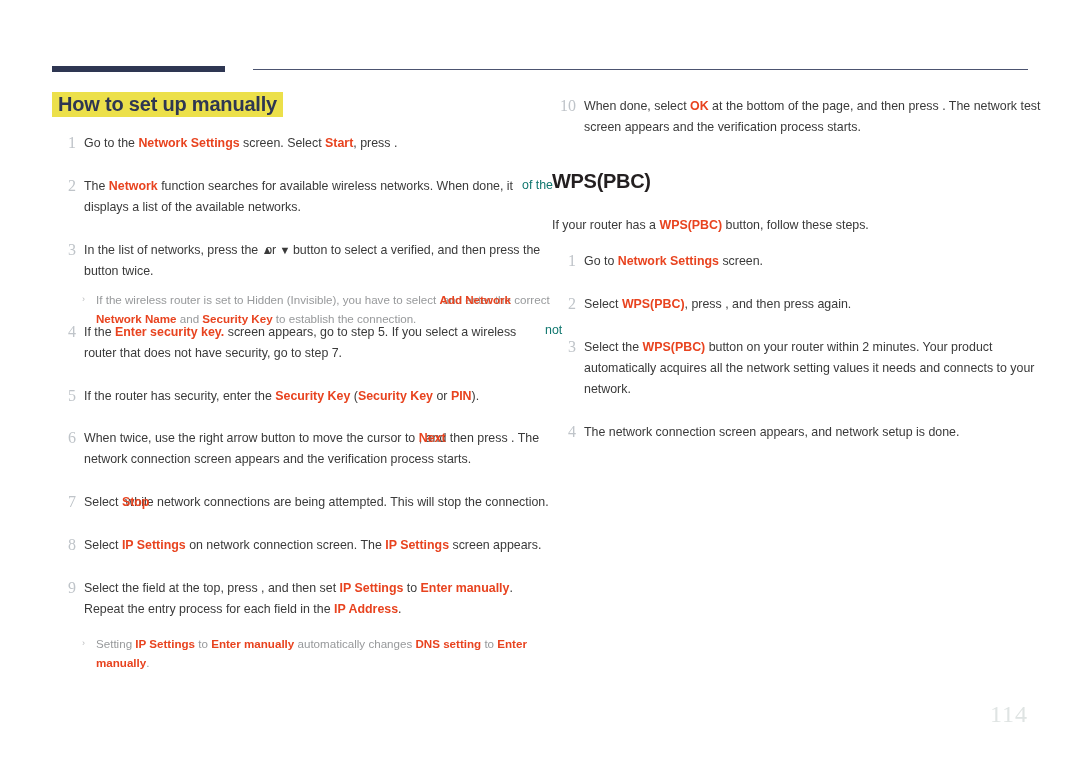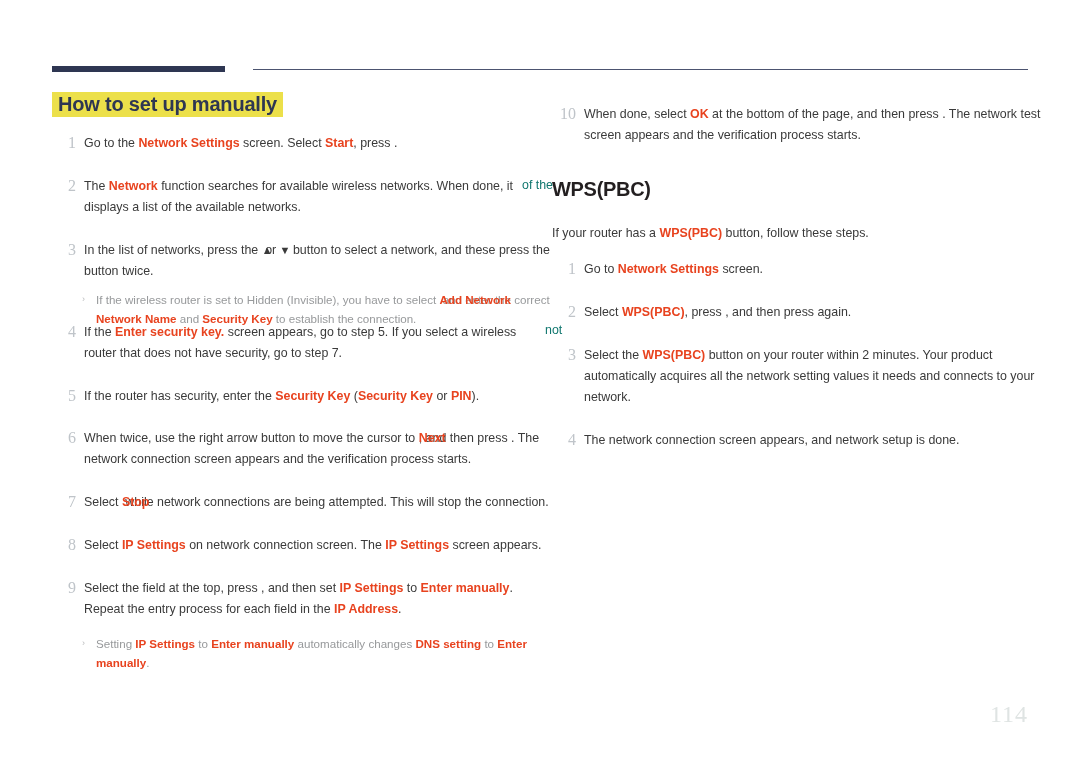--- a/index.html
+++ b/index.html
@@ -74,21 +74,20 @@
     padding: 0;
     list-style: none;
   }
   .step {
     position: relative;
     padding-left: 32px;
     margin-bottom: 17px;
     font-size: 12.4px;
     line-height: 21px;
     color: #3a3a3a;
-    margin-top: 8px;
   }
   .step-num {
     position: absolute;
     left: 0;
     top: -1px;
     width: 24px;
     text-align: right;
     color: #bfc4c9;
     font-size: 16px;
     line-height: 21px;
@@ -177,21 +176,21 @@
         <span class="step-body"><span>Go to the </span><span class="accent">Network Settings</span><span> screen. Select </span><span class="accent">Start</span><span>, press .</span></span>
       </li>
 
       <li class="step" style="margin-bottom:22px;">
         <span class="step-num">2</span>
         <span class="step-body"><span>The </span><span class="accent">Network</span><span> function searches for available wireless networks. When done, it displays a list of the available networks.</span></span>
       </li>
 
       <li class="step" style="margin-bottom:14px;">
         <span class="step-num">3</span>
-        <span class="step-body"><span>In the list of networks, press the </span><span class="overlap arrow-glyph">▲</span><span> or </span><span class="arrow-glyph">▼</span><span> button to select a network, and these press the</span><span> button twice.</span></span>
+        <span class="step-body"><span>In the list of networks, press the </span><span class="overlap arrow-glyph">▲</span><span> or </span><span class="arrow-glyph">▼</span><span> button to select a verified, and then press the</span><span> button twice.</span></span>
       </li>
 
       <li class="note" style="margin-top:-6px;margin-bottom:4px;">
         <span class="note-bullet">›</span>
         <span>If the wireless router is set to Hidden (Invisible), you have to select </span><span class="overlap accent">Add Network</span><span> and enter the correct </span><span class="accent">Network Name</span><span> and </span><span class="accent">Security Key</span><span> to establish the connection.</span>
       </li>
 
       <li class="step" style="margin-top:-10px;margin-bottom:22px;">
         <span class="step-num">4</span>
         <span class="step-body"><span>If the </span><span class="accent">Enter security key.</span><span> screen appears, go to step 5. If you select a wireless router that does not have security, go to step 7.</span></span>

